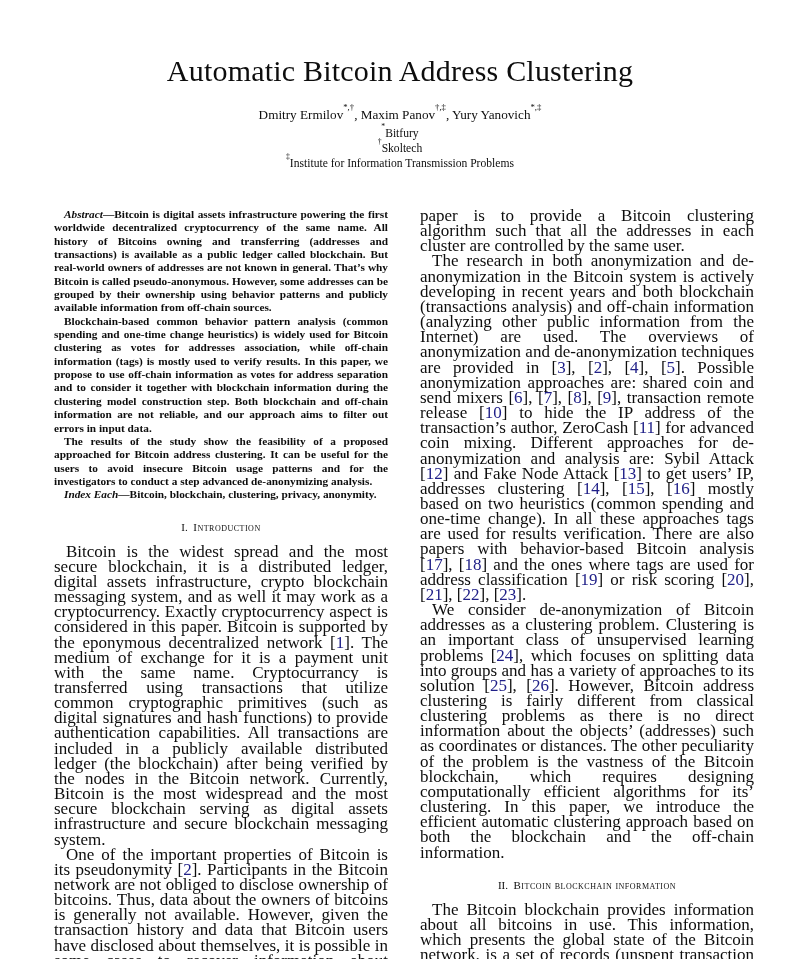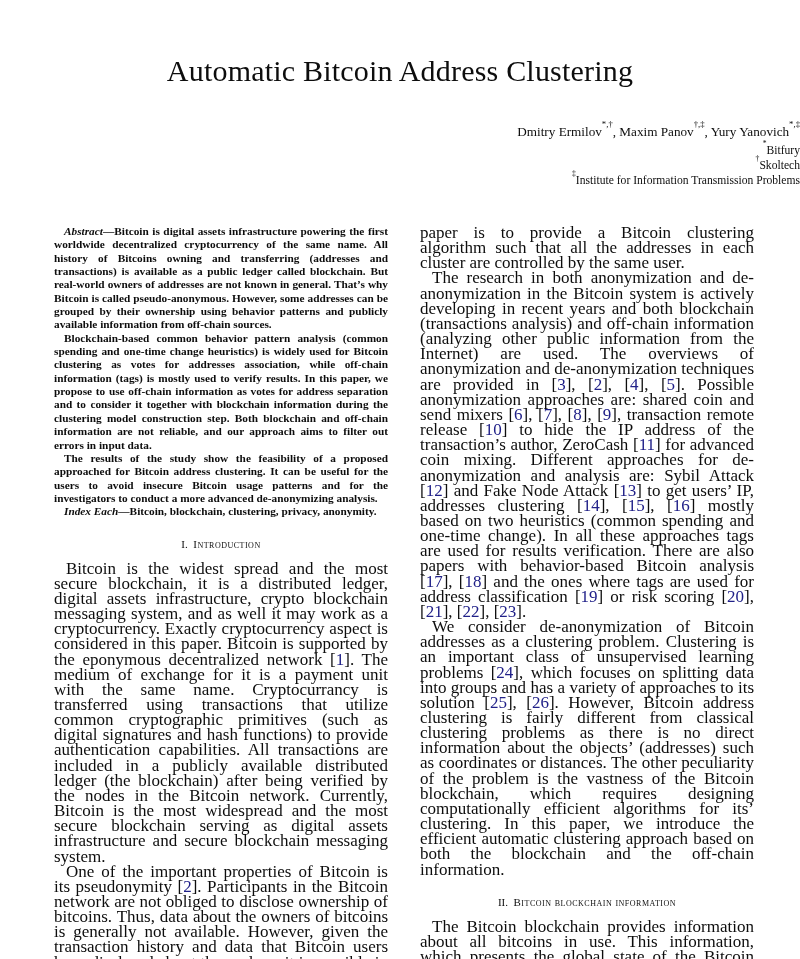--- a/index.html
+++ b/index.html
@@ -14,27 +14,27 @@
     overflow:hidden;
   }
   .paper-title {
     margin-top:54px;
     text-align:center;
     font-size:30px;
     font-weight:normal;
     letter-spacing:0.2px;
   }
   .authors-line {
-    margin-top:36px;
-    text-align:right;
+    margin-top:19px;
+    text-align:center;
     font-size:13.2px;
   }
   .affiliations {
     margin-top:3px;
-    text-align:right;
+    text-align:center;
     font-size:11.6px;
     line-height:15px;
   }
   sup { font-size:66%; position:relative; top:-0.45em; line-height:0; }
   .columns {
     display:flex;
     gap:32px;
     margin:37px 46px 0 54px;
     text-align:justify;
   }
@@ -72,21 +72,21 @@
   <div class="authors-line">Dmitry Ermilov<sup>*,†</sup>, Maxim Panov<sup>†,‡</sup>, Yury Yanovich<sup>*,‡</sup></div>
   <div class="affiliations">
     <div><sup>*</sup>Bitfury</div>
     <div><sup>†</sup>Skoltech</div>
     <div><sup>‡</sup>Institute for Information Transmission Problems</div>
   </div>
   <div class="columns">
     <div class="col" id="col-left">
         <p class="abstract-para"><span class="lead">Abstract</span>—Bitcoin is digital assets infrastructure powering the first worldwide decentralized cryptocurrency of the same name. All history of Bitcoins owning and transferring (addresses and transactions) is available as a public ledger called blockchain. But real-world owners of addresses are not known in general. That’s why Bitcoin is called pseudo-anonymous. However, some addresses can be grouped by their ownership using behavior patterns and publicly available information from off-chain sources.</p>
         <p class="abstract-para">Blockchain-based common behavior pattern analysis (common spending and one-time change heuristics) is widely used for Bitcoin clustering as votes for addresses association, while off-chain information (tags) is mostly used to verify results. In this paper, we propose to use off-chain information as votes for address separation and to consider it together with blockchain information during the clustering model construction step. Both blockchain and off-chain information are not reliable, and our approach aims to filter out errors in input data.</p>
-        <p class="abstract-para">The results of the study show the feasibility of a proposed approached for Bitcoin address clustering. It can be useful for the users to avoid insecure Bitcoin usage patterns and for the investigators to conduct a more advanced de-anonymizing analysis.</p>
+        <p class="abstract-para">The results of the study show the feasibility of a proposed approached for Bitcoin address clustering. It can be useful for the users to avoid insecure Bitcoin usage patterns and for the investigators to conduct a step advanced de-anonymizing analysis.</p>
         <p class="abstract-para"><span class="lead">Index Each</span>—Bitcoin, blockchain, clustering, privacy, anonymity.</p>
         <h2 class="section-heading">I.&nbsp; <span class="sc">Introduction</span></h2>
         <p class="body-para">Bitcoin is the widest spread and the most secure blockchain, it is a distributed ledger, digital assets infrastructure, crypto blockchain messaging system, and as well it may work as a cryptocurrency. Exactly cryptocurrency aspect is considered in this paper. Bitcoin is supported by the eponymous decentralized network [<span class="cite">1</span>]. The medium of exchange for it is a payment unit with the same name. Cryptocurrancy is transferred using transactions that utilize common cryptographic primitives (such as digital signatures and hash functions) to provide authentication capabilities. All transactions are included in a publicly available distributed ledger (the blockchain) after being verified by the nodes in the Bitcoin network. Currently, Bitcoin is the most widespread and the most secure blockchain serving as digital assets infrastructure and secure blockchain messaging system.</p>
         <p class="body-para">One of the important properties of Bitcoin is its pseudonymity [<span class="cite">2</span>]. Participants in the Bitcoin network are not obliged to disclose ownership of bitcoins. Thus, data about the owners of bitcoins is generally not available. However, given the transaction history and data that Bitcoin users have disclosed about themselves, it is possible in some cases to recover information about particular bitcoins. The goal of this</p>
       </div>
     <div class="col" id="col-right">
         <p class="body-para noindent">paper is to provide a Bitcoin clustering algorithm such that all the addresses in each cluster are controlled by the same user.</p>
         <p class="body-para">The research in both anonymization and de-anonymization in the Bitcoin system is actively developing in recent years and both blockchain (transactions analysis) and off-chain information (analyzing other public information from the Internet) are used. The overviews of anonymization and de-anonymization techniques are provided in [<span class="cite">3</span>], [<span class="cite">2</span>], [<span class="cite">4</span>], [<span class="cite">5</span>]. Possible anonymization approaches are: shared coin and send mixers [<span class="cite">6</span>], [<span class="cite">7</span>], [<span class="cite">8</span>], [<span class="cite">9</span>], transaction remote release [<span class="cite">10</span>] to hide the IP address of the transaction’s author, ZeroCash [<span class="cite">11</span>] for advanced coin mixing. Different approaches for de-anonymization and analysis are: Sybil Attack [<span class="cite">12</span>] and Fake Node Attack [<span class="cite">13</span>] to get users’ IP, addresses clustering [<span class="cite">14</span>], [<span class="cite">15</span>], [<span class="cite">16</span>] mostly based on two heuristics (common spending and one-time change). In all these approaches tags are used for results verification. There are also papers with behavior-based Bitcoin analysis [<span class="cite">17</span>], [<span class="cite">18</span>] and the ones where tags are used for address classification [<span class="cite">19</span>] or risk scoring [<span class="cite">20</span>], [<span class="cite">21</span>], [<span class="cite">22</span>], [<span class="cite">23</span>].</p>
         <p class="body-para">We consider de-anonymization of Bitcoin addresses as a clustering problem. Clustering is an important class of unsupervised learning problems [<span class="cite">24</span>], which focuses on splitting data into groups and has a variety of approaches to its solution [<span class="cite">25</span>], [<span class="cite">26</span>]. However, Bitcoin address clustering is fairly different from classical clustering problems as there is no direct information about the objects’ (addresses) such as coordinates or distances. The other peculiarity of the problem is the vastness of the Bitcoin blockchain, which requires designing computationally efficient algorithms for its’ clustering. In this paper, we introduce the efficient automatic clustering approach based on both the blockchain and the off-chain information.</p>
         <h2 class="section-heading">II.&nbsp; <span class="sc">Bitcoin blockchain information</span></h2>

